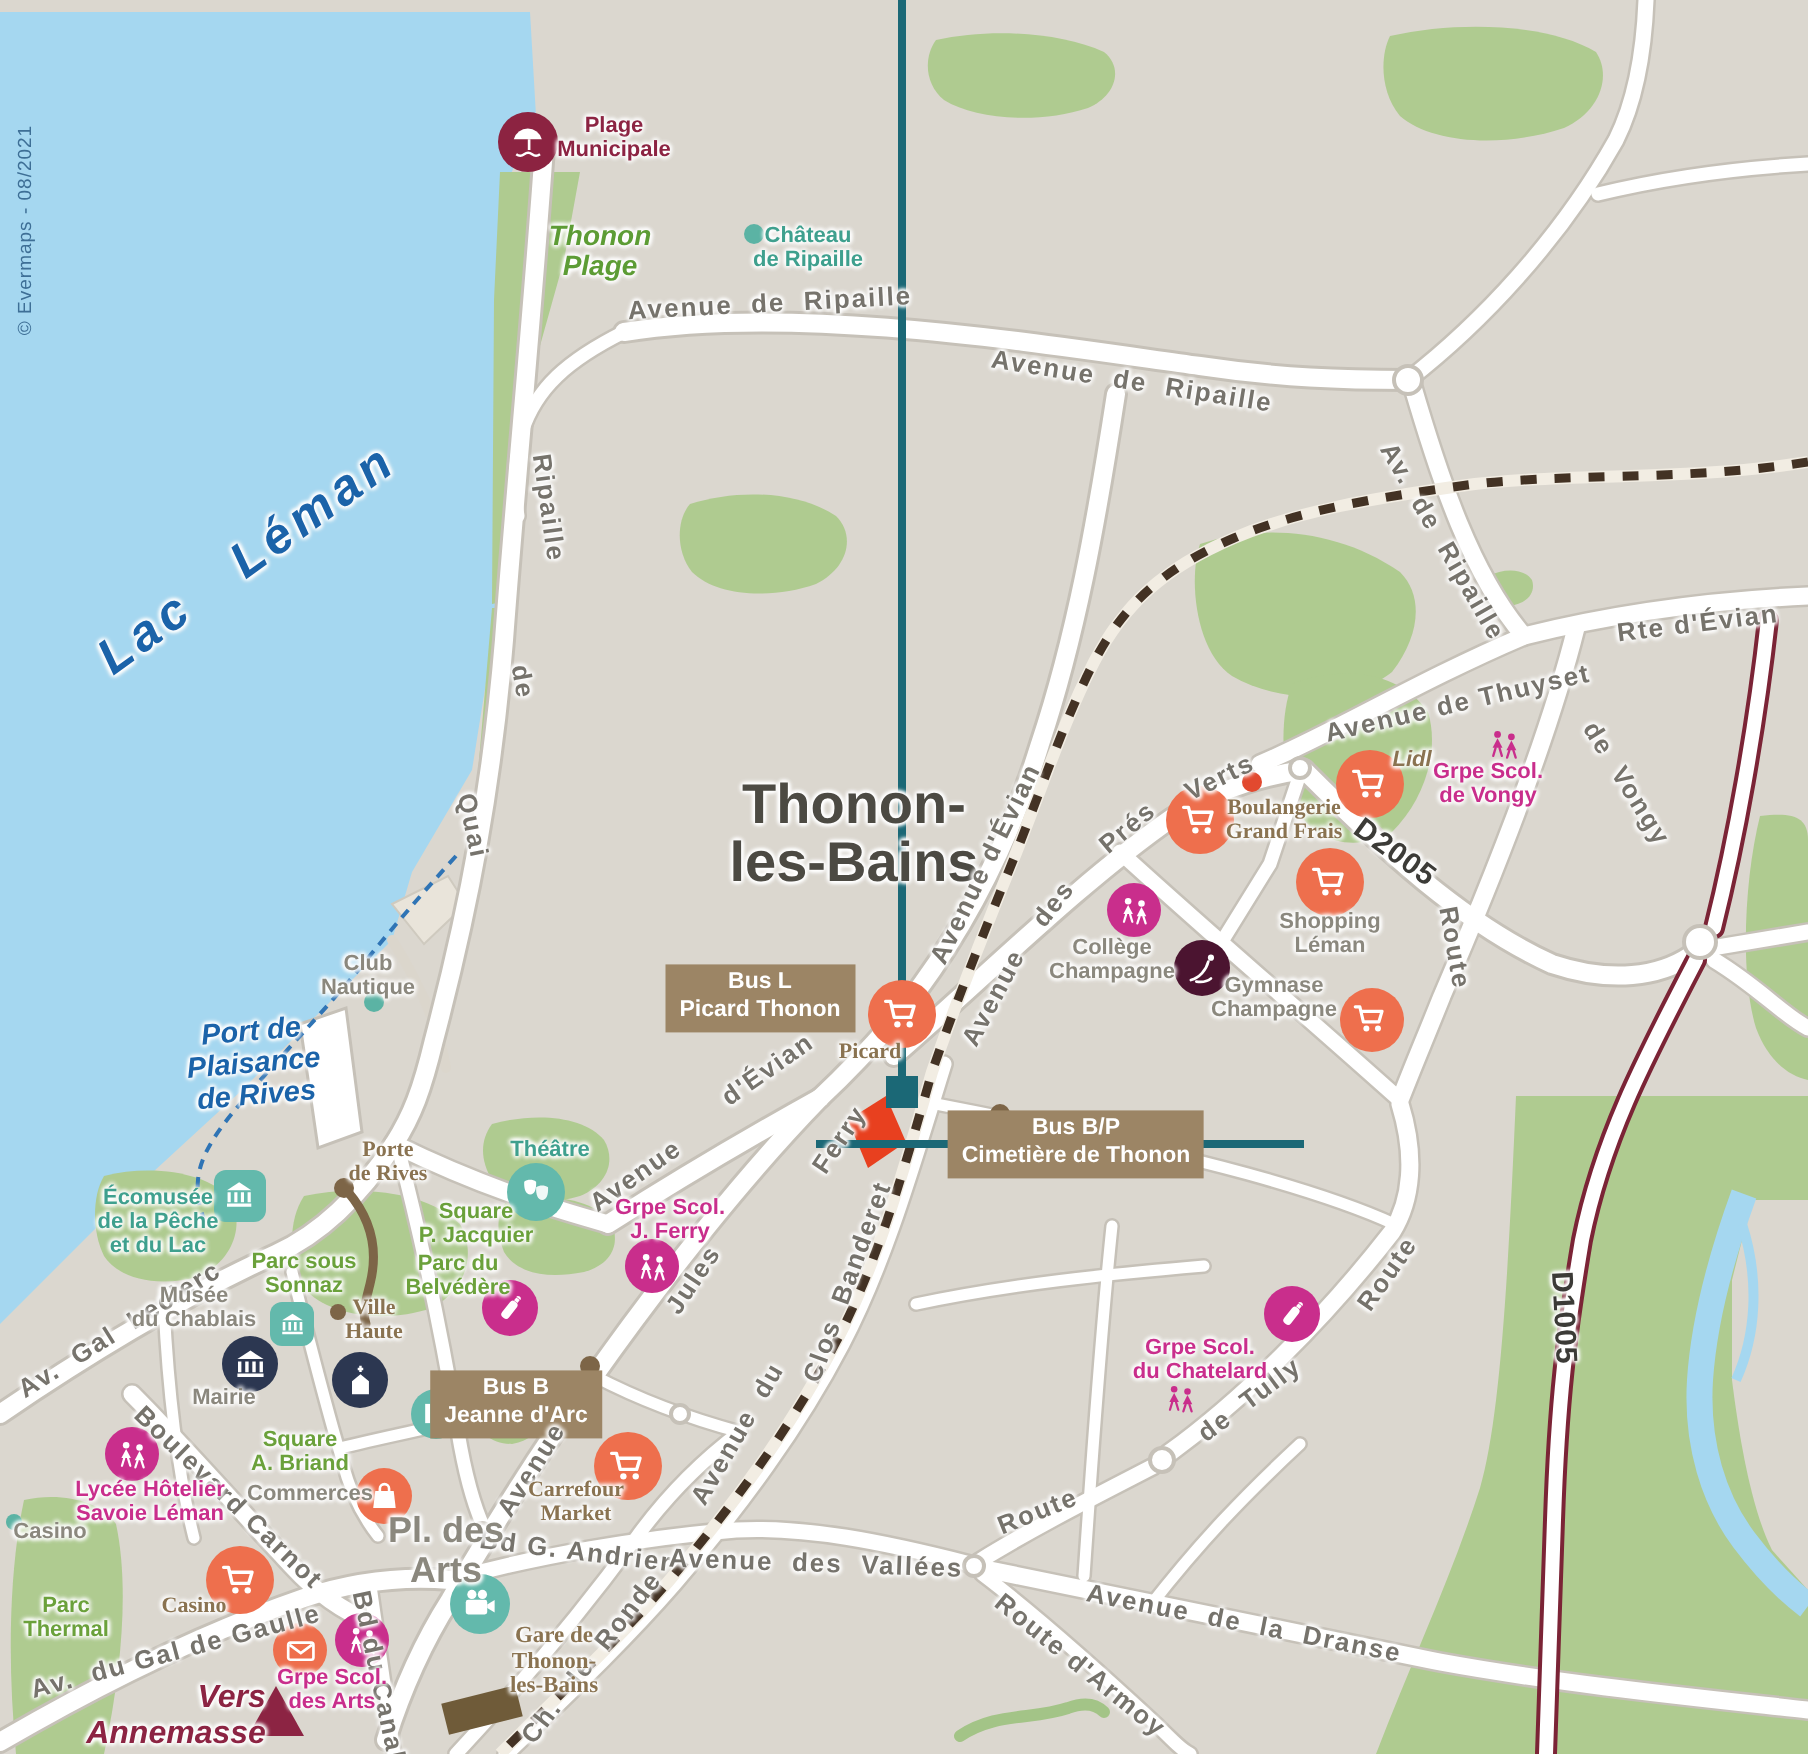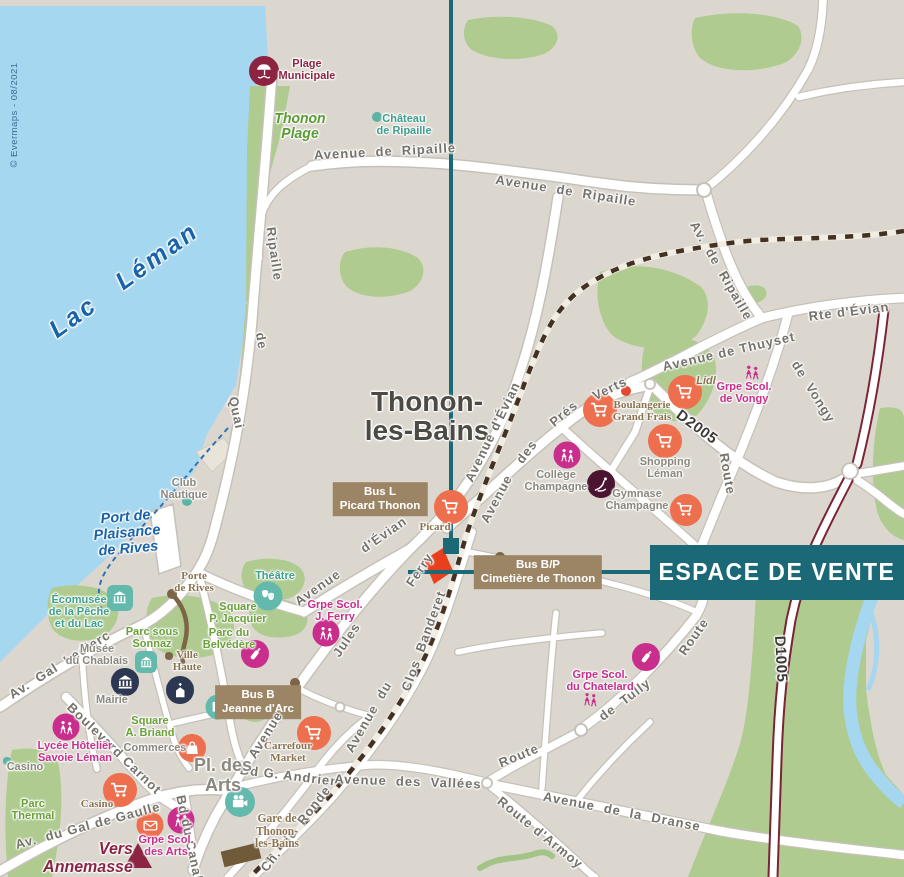--- a/index.html
+++ b/index.html
@@ -555,16 +555,15 @@
 Grand Frais</div>
       <div class="lbl poi-brown-it" style="left: 706px; top: 380px;">Lidl</div>
       <div class="lbl poi-pink" style="left: 744px; top: 392px;">Grpe Scol.
 de Vongy</div>
       <div class="lbl poi-pink" style="left: 600px; top: 680px;">Grpe Scol.
 du Chatelard</div>
       <div class="lbl poi-maroon-lg" style="left: 88px; top: 858px;">Vers
 Annemasse</div>
     </div>
 
-  <div id="banner">ESPACE DE VENTE</div>
 
   <div id="copyright">© Evermaps - 08/2021</div>
 </div>
 
 </body></html>

